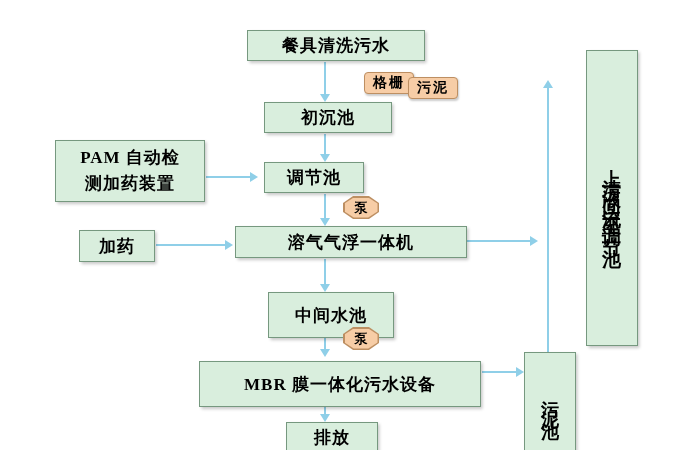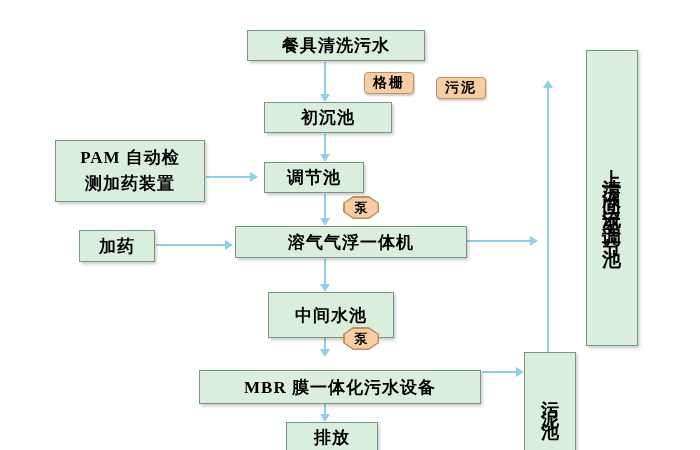--- a/index.html
+++ b/index.html
@@ -100,35 +100,35 @@
   </div>
 
   <div class="node" style="left:264px;top:146px;width:100px;height:31px;">调节池</div>
 
   <div class="node" style="left:79px;top:214px;width:76px;height:32px;">加药</div>
 
   <div class="node" style="left:235px;top:210px;width:232px;height:32px;">溶气气浮一体机</div>
 
   <div class="node" style="left:268px;top:276px;width:126px;height:46px;">中间水池</div>
 
-  <div class="node" style="left:199px;top:354px;width:282px;height:34px;">MBR 膜一体化污水设备</div>
+  <div class="node" style="left:199px;top:345px;width:282px;height:46px;">MBR 膜一体化污水设备</div>
 
   <div class="node" style="left:286px;top:406px;width:92px;height:31px;">排放</div>
 
   <div class="vnode" style="left:524px;top:336px;width:52px;height:100px;">
     <span class="vtext" style="font-size:18px;letter-spacing:10px;">污泥池</span>
   </div>
 
   <div class="vnode" style="left:586px;top:34px;width:52px;height:296px;">
     <span class="vtext" style="font-size:19px;letter-spacing:10px;">上清液回流至调节池</span>
   </div>
 
   <div class="tag" style="left:364px;top:56px;width:50px;height:22px;">格栅</div>
 
-  <div class="tag" style="left:436px;top:61px;width:50px;height:22px;">污泥</div>
+  <div class="tag" style="left:408px;top:61px;width:50px;height:22px;">污泥</div>
 
   <div class="pump" style="left:343px;top:180px;width:36px;height:23px;">
     <div class="inner">泵</div>
   </div>
 
   <div class="pump" style="left:343px;top:311px;width:36px;height:23px;">
     <div class="inner">泵</div>
   </div>
 
 </div>

